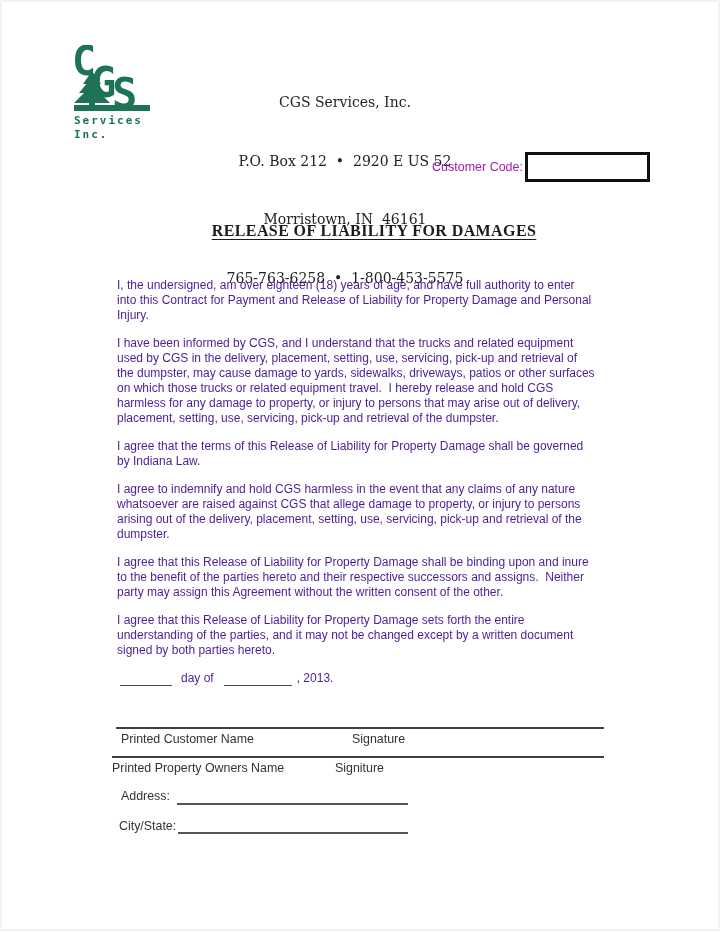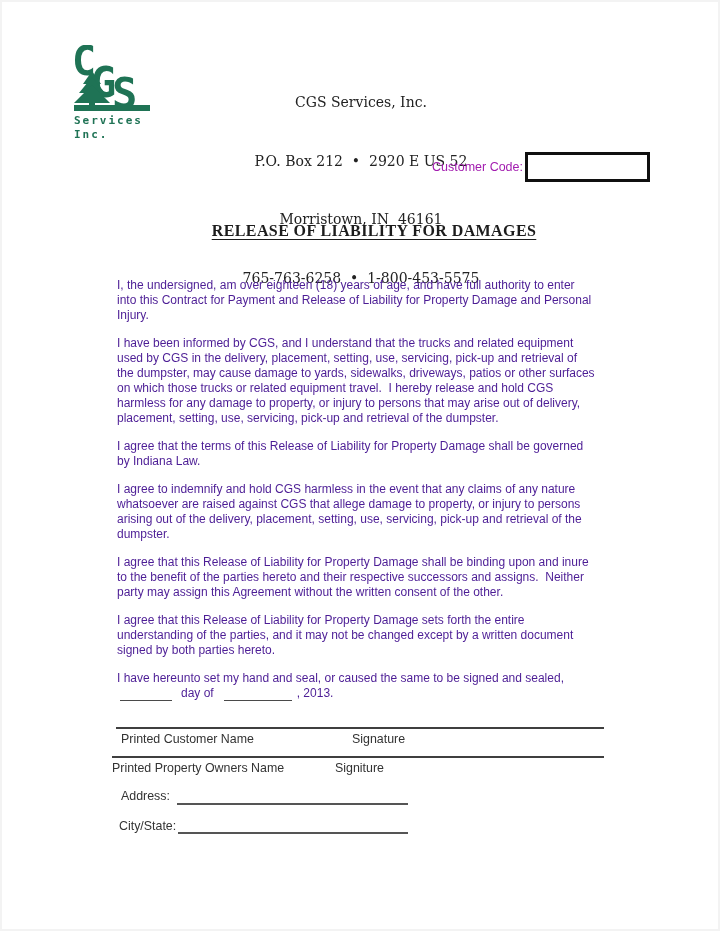--- a/index.html
+++ b/index.html
@@ -8,21 +8,21 @@
     font-family:"Liberation Sans", sans-serif; color:#3a3a3a;
     box-shadow: inset 0 0 0 2px #f3f3f3;
     overflow:hidden;
   }
 
   
   .logo { position:absolute; left:72px; top:45px; width:84px; height:96px; }
 
   
   .letterhead {
-    position:absolute; left:186px; top:54px; width:350px;
+    position:absolute; left:170px; top:54px; width:350px;
     text-align:center; font-family:"DejaVu Serif", serif;
     font-size:14px; line-height:19.5px; color:#222222; white-space:pre-wrap;
   }
 
   
   .cc-label {
     position:absolute; left:380px; top:160px; width:143px; text-align:right;
     font-size:12.5px; color:#a21caf;
   }
   .cc-box {
@@ -118,21 +118,20 @@
 whatsoever are raised against CGS that allege damage to property, or injury to persons
 arising out of the delivery, placement, setting, use, servicing, pick-up and retrieval of the
 dumpster.</p>
     <p class="para">I agree that this Release of Liability for Property Damage shall be binding upon and inure
 to the benefit of the parties hereto and their respective successors and assigns.  Neither
 party may assign this Agreement without the written consent of the other.</p>
     <p class="para">I agree that this Release of Liability for Property Damage sets forth the entire
 understanding of the parties, and it may not be changed except by a written document
 signed by both parties hereto.</p>
     <div>
-      <div class="closing-line1">I have hereunto set my hand and seal, or caused the same to be signed and sealed,</div>
       <div class="closing-line2">
         <span class="blank day"></span><span>day of</span><span class="blank month"></span><span>, 2013.</span>
       </div>
     </div>
   </div>
 
   <div class="rule r1"></div>
   <div class="sig-label l-pcn">Printed Customer Name</div>
   <div class="sig-label l-sig1">Signature</div>
 

